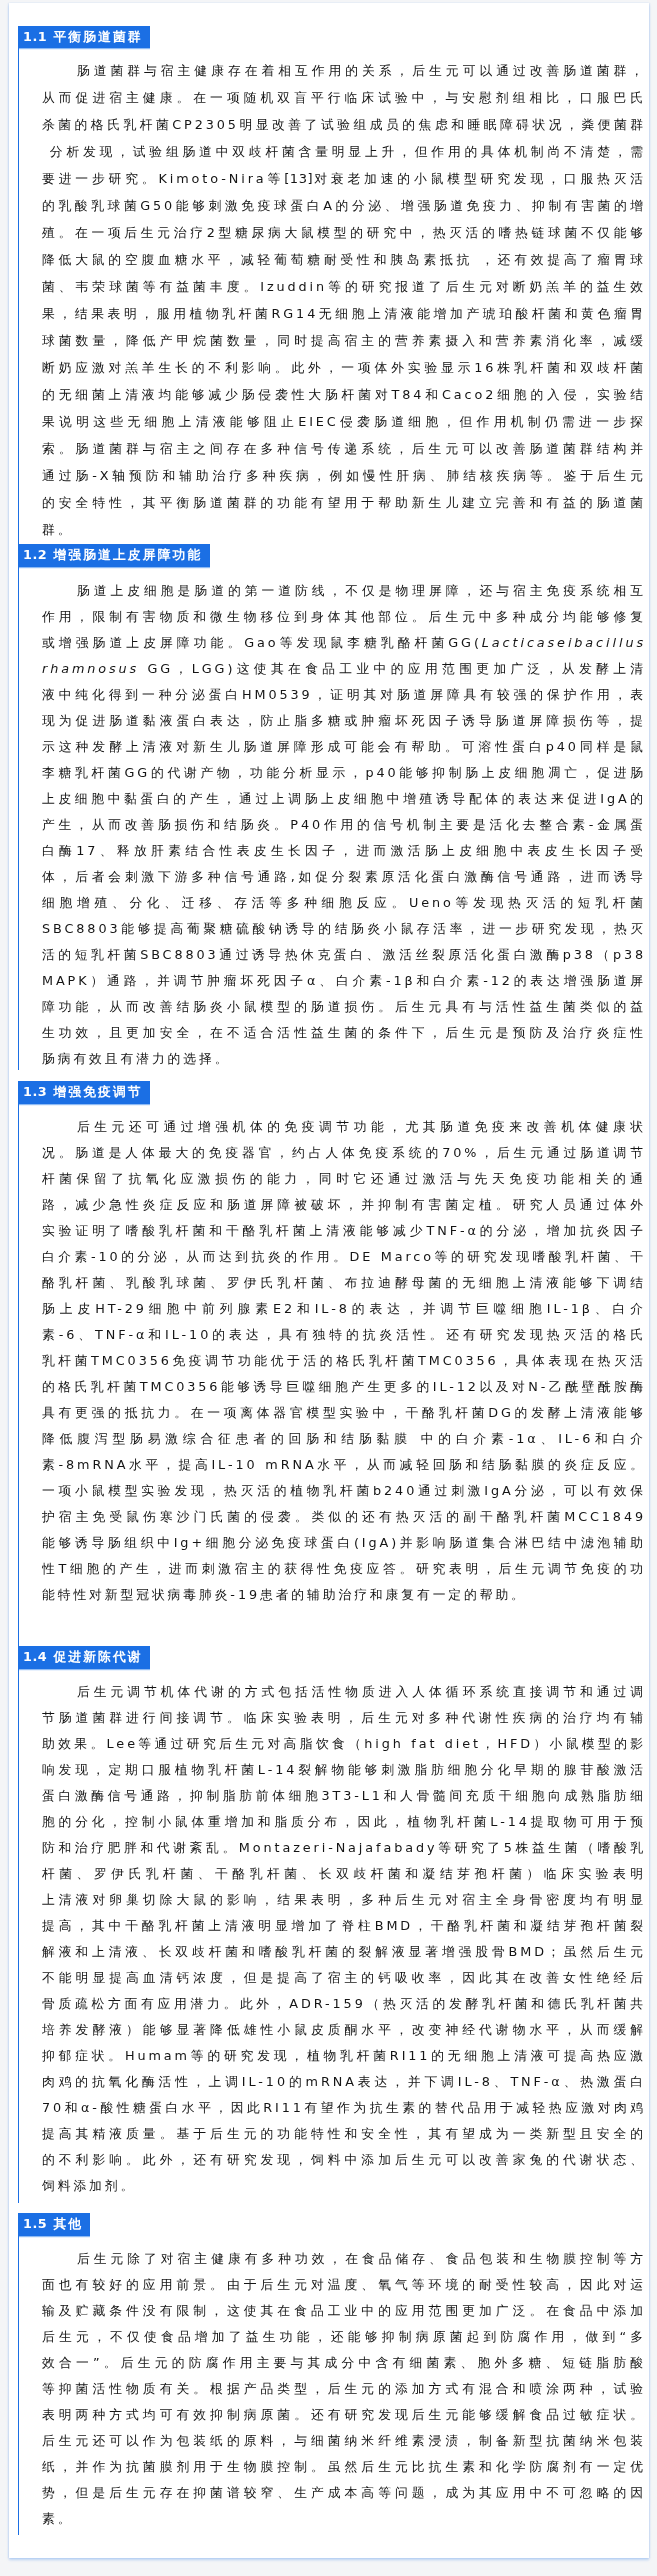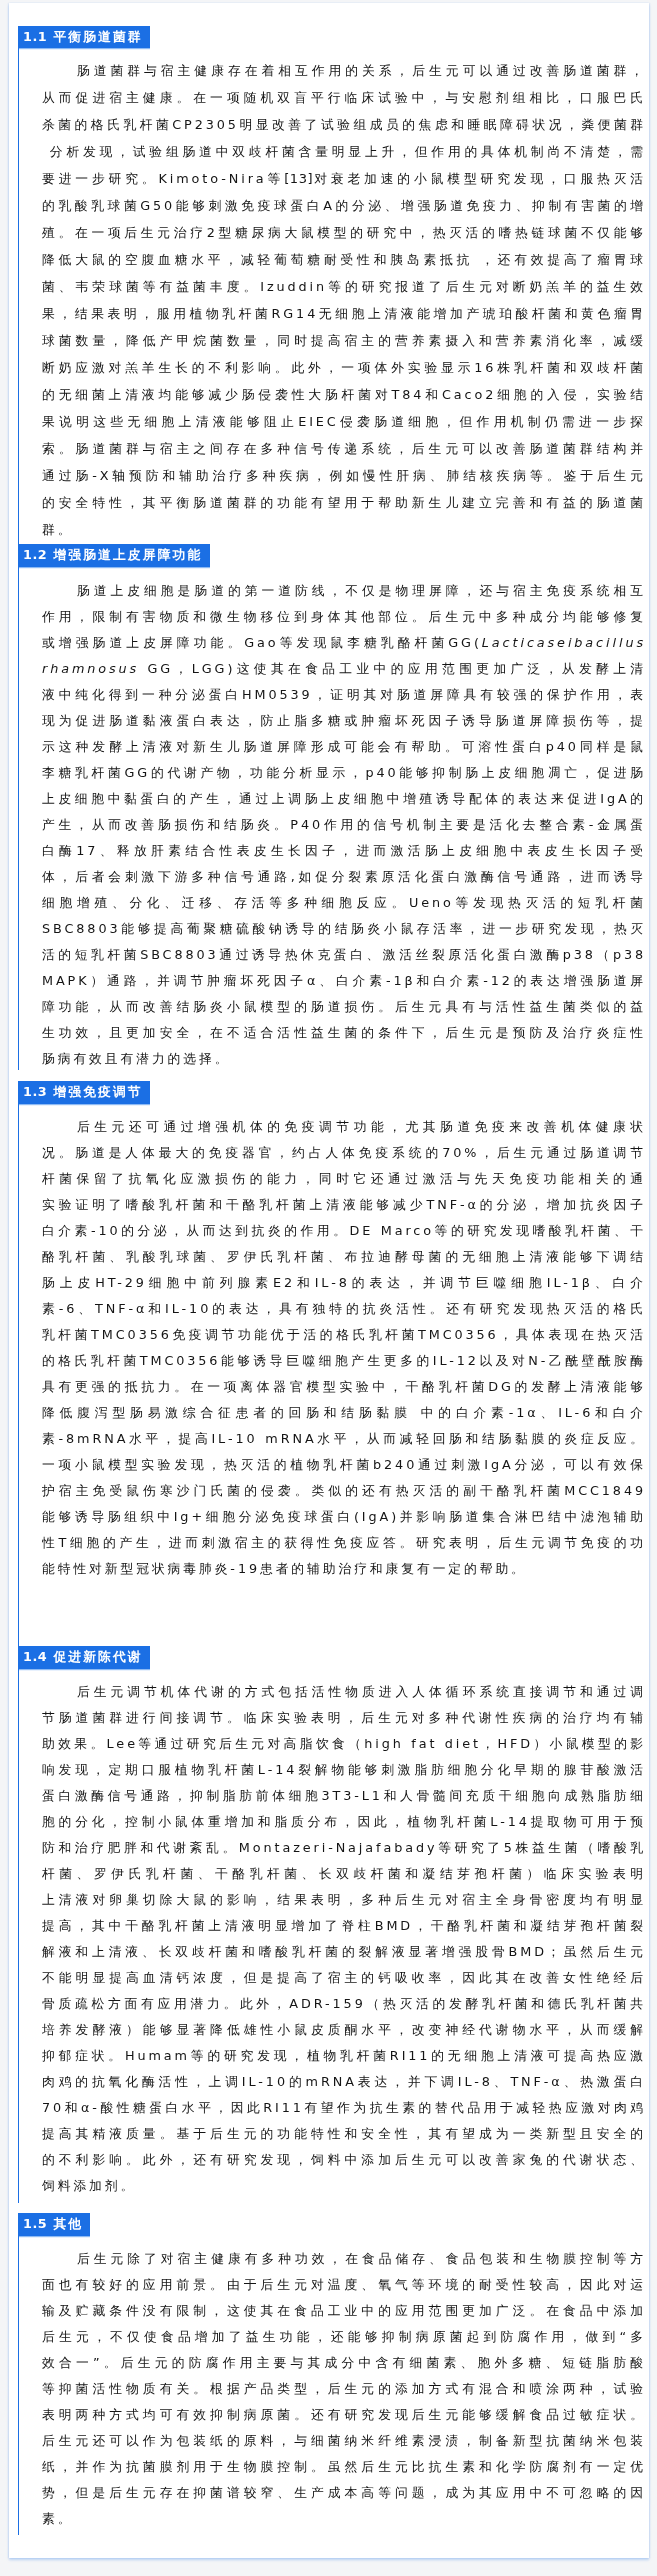--- a/index.html
+++ b/index.html
@@ -101,20 +101,21 @@
         <div class="line last">肠病有效且有潜力的选择。</div>
       </div>
     </section>
     <section class="section s3">
       <div class="sec-header"><span class="sec-num">1.3</span><span class="sec-title">增强免疫调节</span></div>
       <div class="sec-border"></div>
       <div class="sec-body">
         <div class="line first">后生元还可通过增强机体的免疫调节功能，尤其肠道免疫来改善机体健康状</div>
         <div class="line">况。肠道是人体最大的免疫器官，约占人体免疫系统的70%，后生元通过肠道调节</div>
         <div class="line">杆菌保留了抗氧化应激损伤的能力，同时它还通过激活与先天免疫功能相关的通</div>
+        <div class="line">路，减少急性炎症反应和肠道屏障被破坏，并抑制有害菌定植。研究人员通过体外</div>
         <div class="line">实验证明了嗜酸乳杆菌和干酪乳杆菌上清液能够减少TNF-α的分泌，增加抗炎因子</div>
         <div class="line">白介素-10的分泌，从而达到抗炎的作用。DE Marco等的研究发现嗜酸乳杆菌、干</div>
         <div class="line">酪乳杆菌、乳酸乳球菌、罗伊氏乳杆菌、布拉迪酵母菌的无细胞上清液能够下调结</div>
         <div class="line">肠上皮HT-29细胞中前列腺素E2和IL-8的表达，并调节巨噬细胞IL-1β、白介</div>
         <div class="line">素-6、TNF-α和IL-10的表达，具有独特的抗炎活性。还有研究发现热灭活的格氏</div>
         <div class="line">乳杆菌TMC0356免疫调节功能优于活的格氏乳杆菌TMC0356，具体表现在热灭活</div>
         <div class="line">的格氏乳杆菌TMC0356能够诱导巨噬细胞产生更多的IL-12以及对N-乙酰壁酰胺酶</div>
         <div class="line">具有更强的抵抗力。在一项离体器官模型实验中，干酪乳杆菌DG的发酵上清液能够</div>
         <div class="line">降低腹泻型肠易激综合征患者的回肠和结肠黏膜 中的白介素-1α、IL-6和白介</div>
         <div class="line">素-8mRNA水平，提高IL-10 mRNA水平，从而减轻回肠和结肠黏膜的炎症反应。</div>

